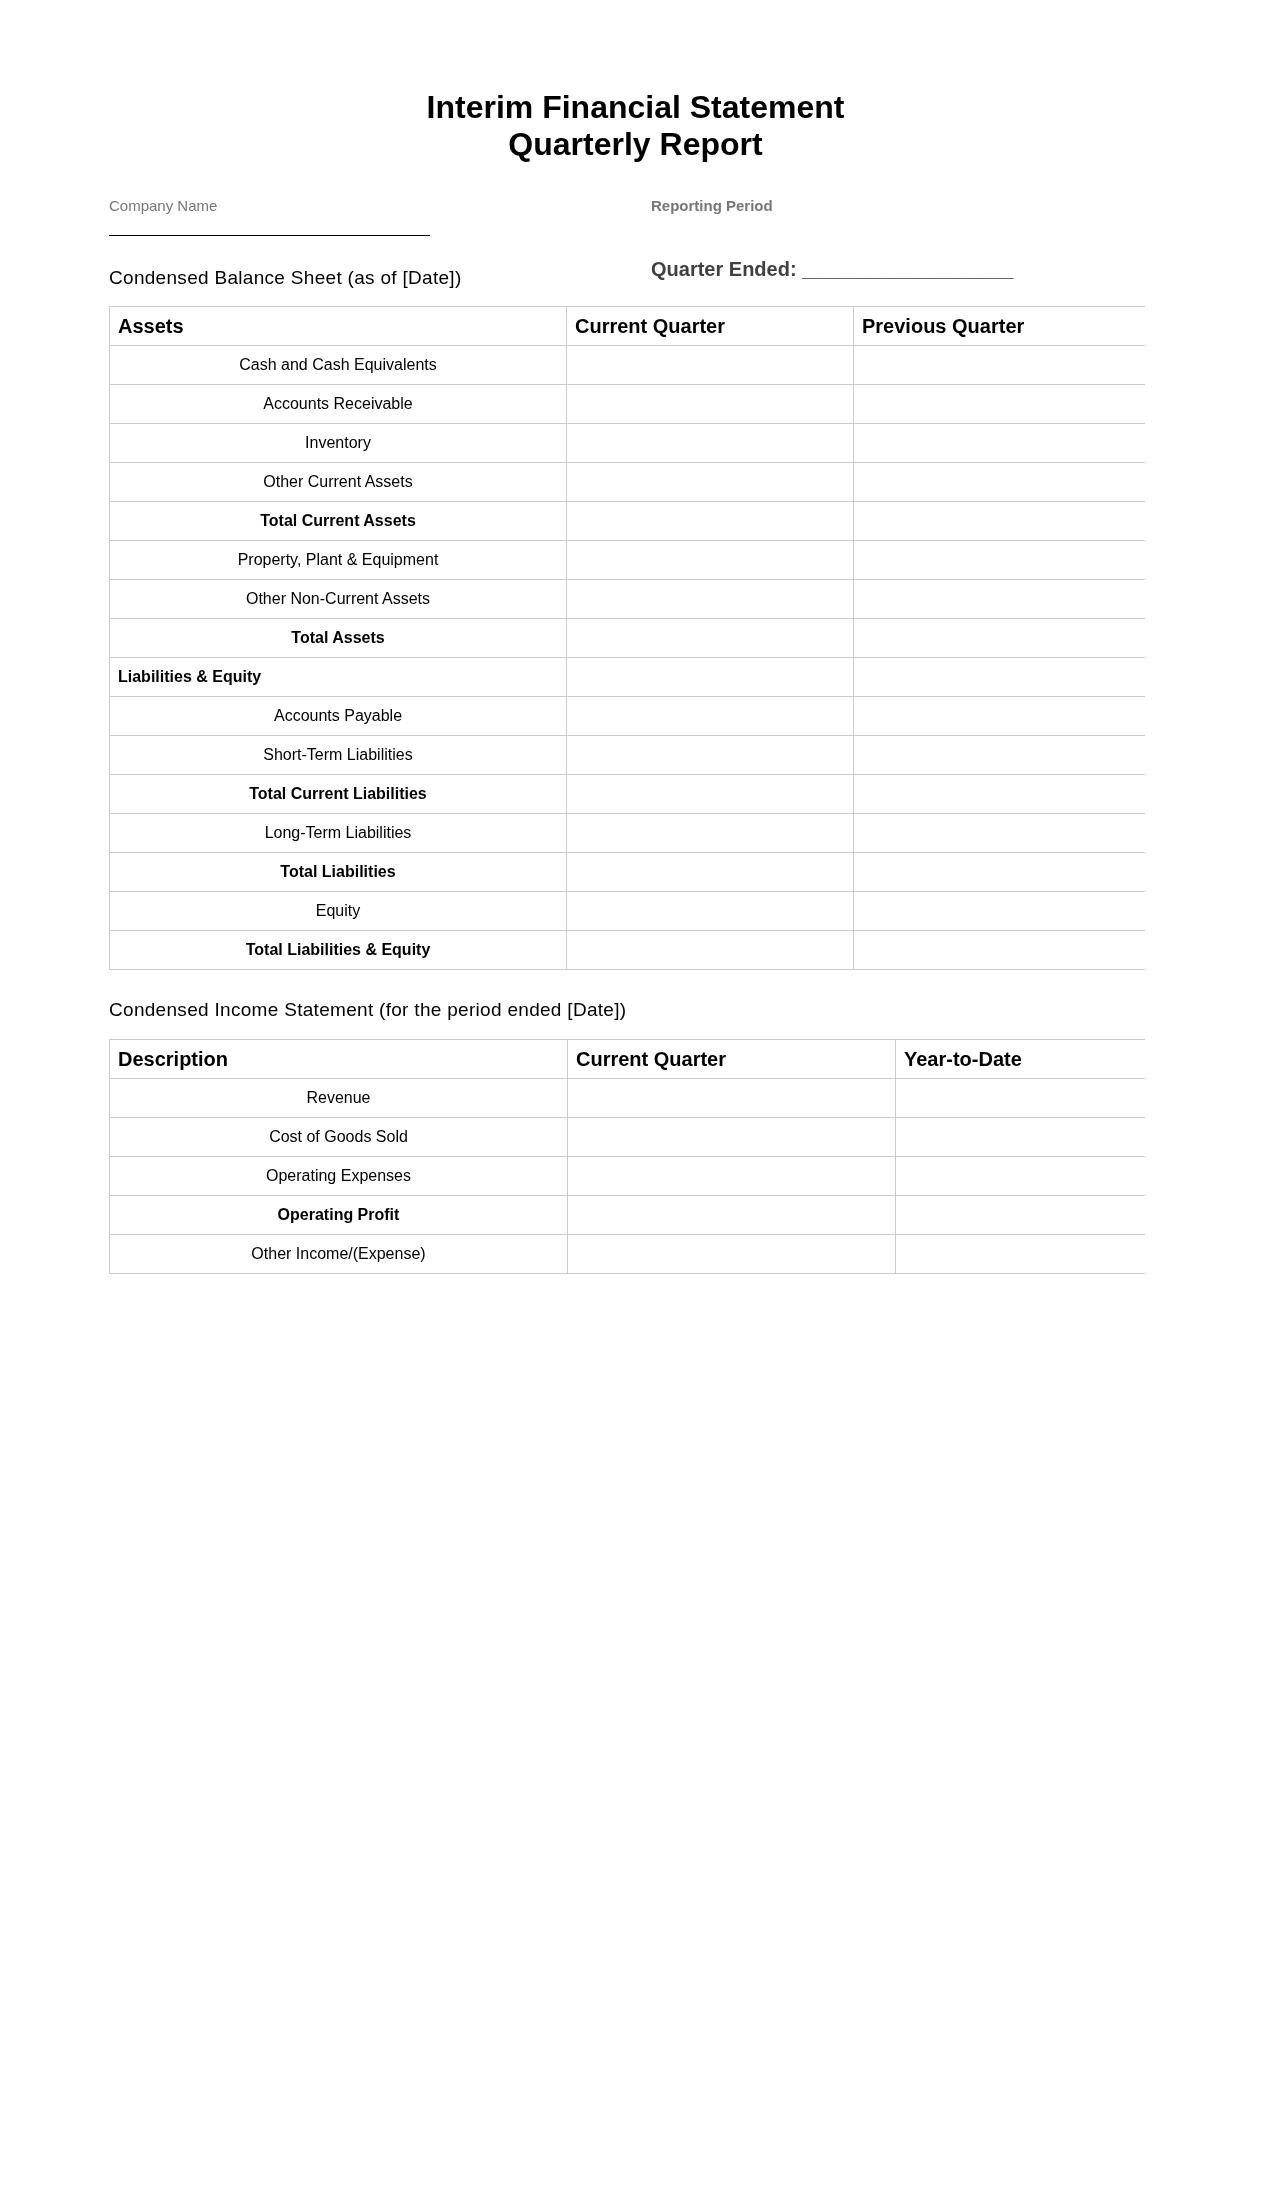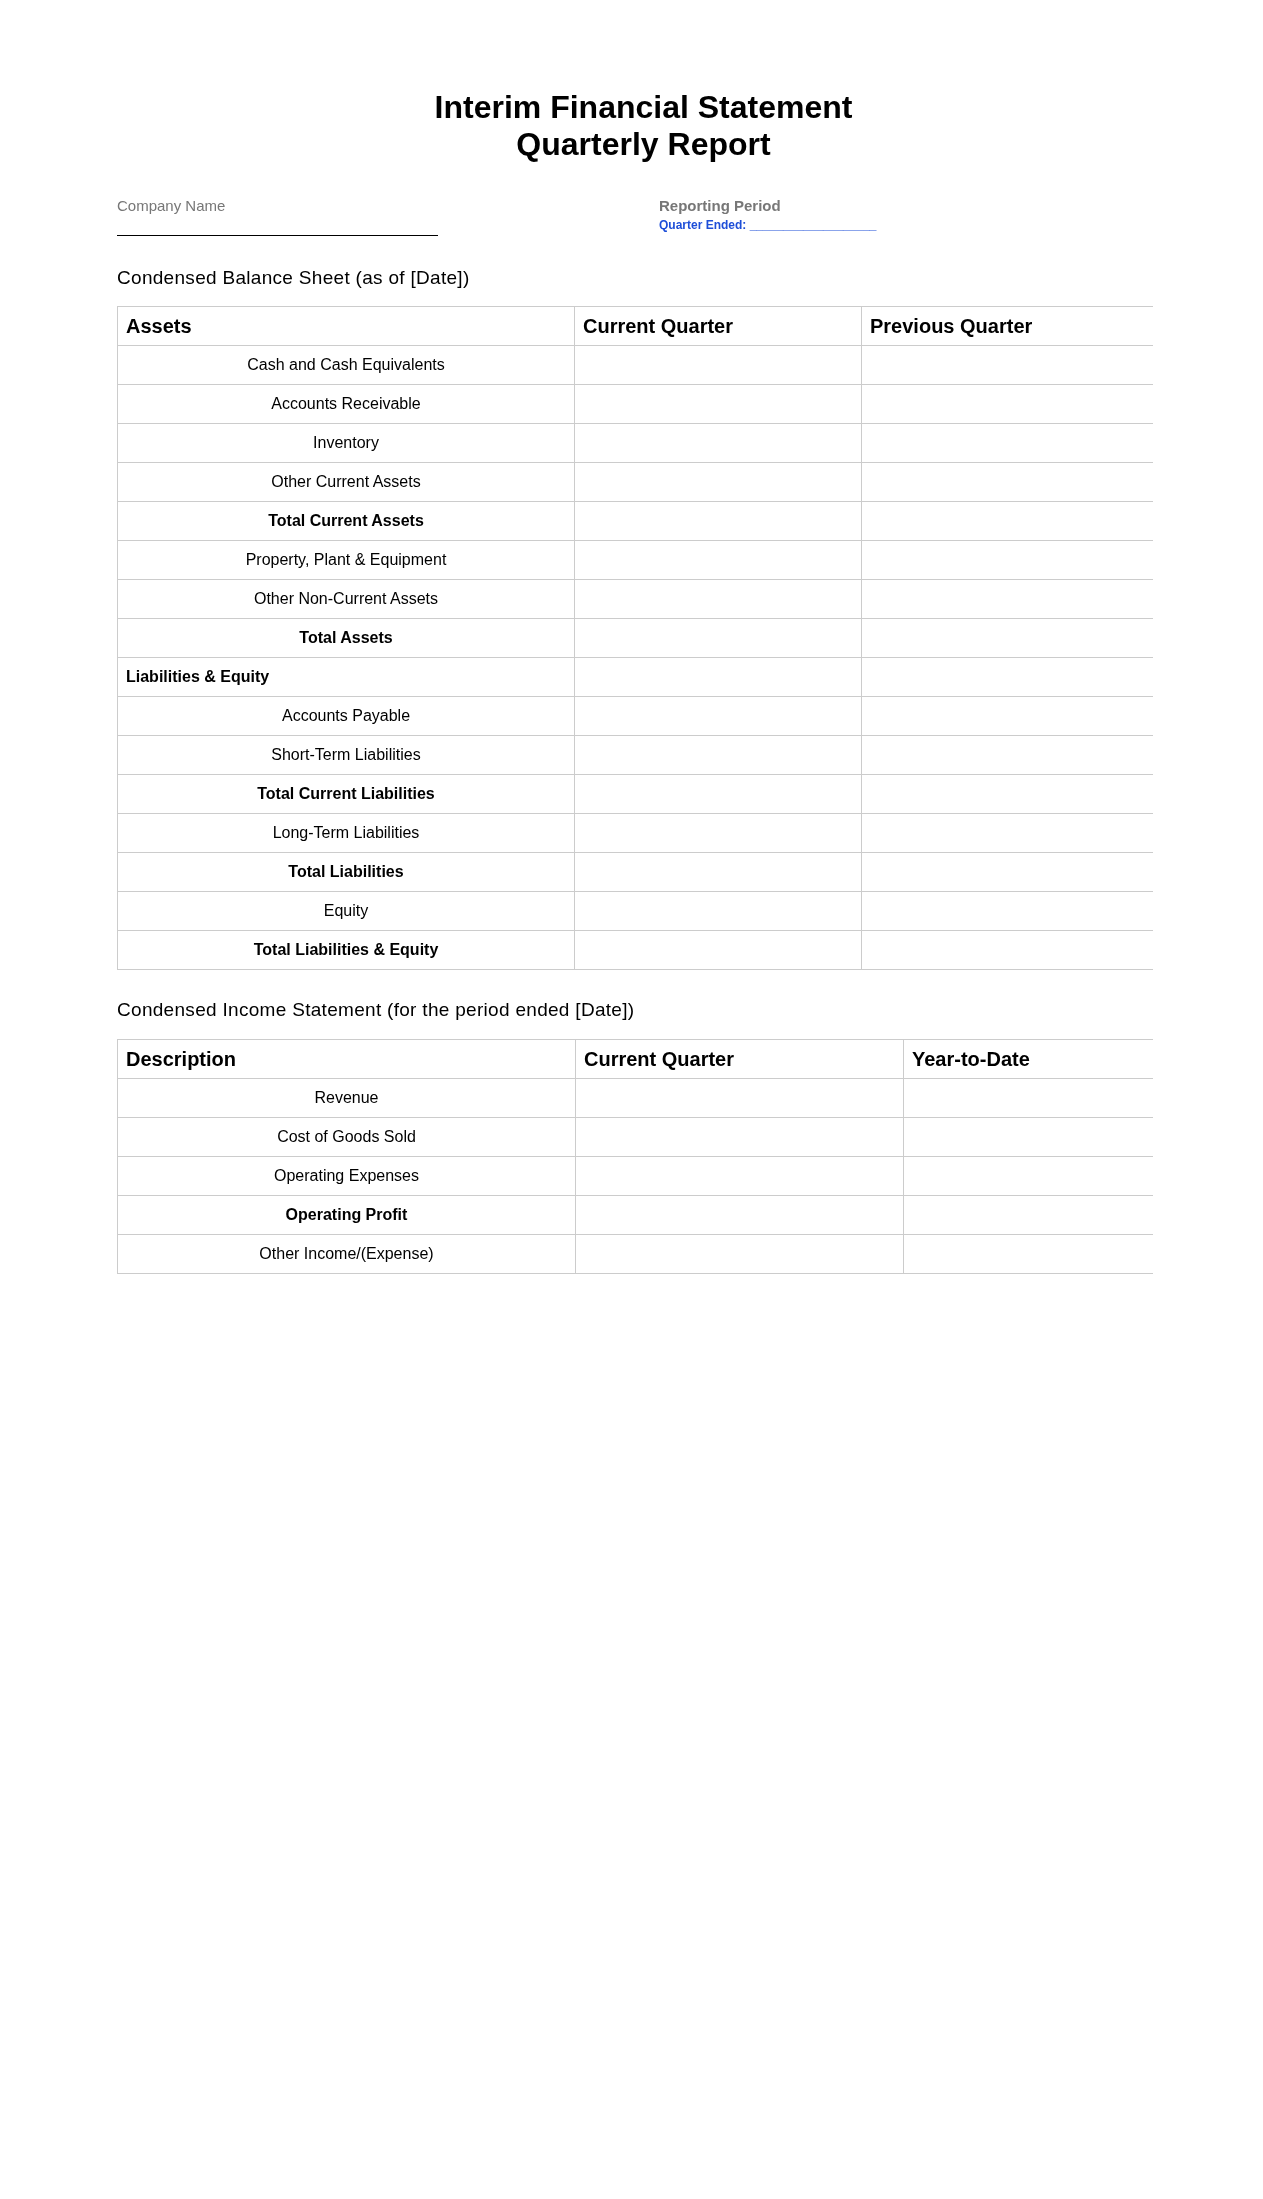--- a/index.html
+++ b/index.html
@@ -10,21 +10,21 @@
     body {
       width: 1263px;
       height: 2199px;
       position: relative;
       font-family: "Liberation Sans", sans-serif;
       color: #000000;
       overflow: hidden;
     }
     .page-clip {
       position: absolute;
-      left: 12px;
+      left: 4px;
       top: 0;
       width: 1141px;
       height: 1299px;
       overflow: hidden;
     }
     .title {
       position: absolute;
       left: 0;
       width: 1263px;
       top: 89px;
@@ -48,23 +48,24 @@
       font-size: 15px;
       color: #777777;
       line-height: 18px;
     }
     .meta-line {
       width: 321px;
       height: 20px;
       border-bottom: 1.5px solid #000;
     }
     .meta-value {
-      font-size: 12px;
+      font-size: 20px;
       line-height: 20px;
-      color: #1d4ed8;
+      color: #404040;
+      margin-top: 44px;
     }
     .section-title {
       position: absolute;
       left: 105px;
       font-weight: normal;
       font-size: 19px;
       line-height: 22px;
       letter-spacing: 0.3px;
     }
     table.fin {

